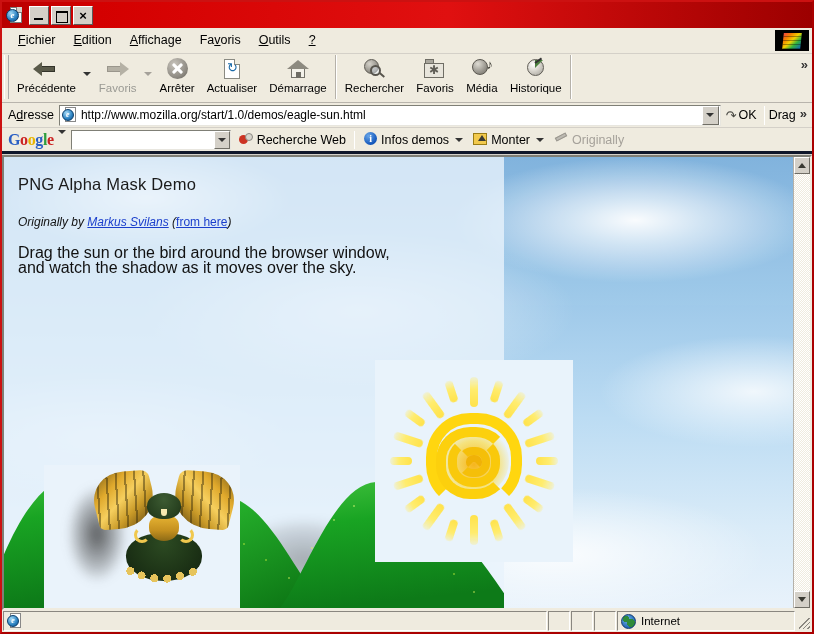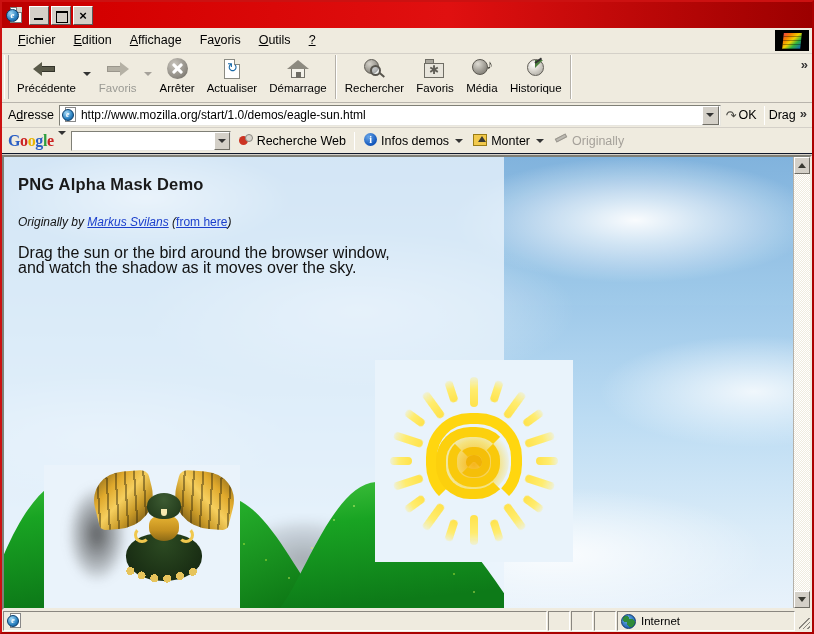--- a/index.html
+++ b/index.html
@@ -357,21 +357,21 @@
   #addr-sep { width: 1px; height: 19px; background: #b5b1a9; margin: 0 1px; border-right: 1px solid #fff; }
   #addr-links { font-size: 12.5px; color: #000; padding: 0 3px; white-space: nowrap; cursor: default; }
   #addr-chev { font-size: 13px; font-weight: bold; color: #333; padding: 0 3px 4px 1px; cursor: default; }
 
   
   #googlebar {
     height: 26px; background: #efebdf;
     display: flex; align-items: center;
     flex: 0 0 auto;
     padding: 0 3px 0 6px;
-    border-bottom: 1px solid #0f172a;
+    border-bottom: 3px solid #0f172a;
     gap: 0px;
   }
   #g-logo {
     font-family: "Liberation Serif", serif;
     font-size: 16px; font-weight: bold; letter-spacing: -0.4px;
     white-space: nowrap; cursor: default;
   }
   #g-logo .b { color: #2b5fc4; } #g-logo .r { color: #cc2222; }
   #g-logo .y { color: #e8b400; } #g-logo .g { color: #2e9e3e; }
   #g-caret { padding: 2px 5px 0 4px; cursor: default; }
@@ -470,21 +470,21 @@
   #content-panel {
     position: absolute; left: 0; top: 0; width: 500px; bottom: 0;
     background: rgba(232,242,251,0.80);
   }
   #hdr-band {
     position: absolute; left: 0; top: 0; width: 100%; height: 148px;
     background: rgba(255,255,255,0.02);
   }
   #page-title {
     position: absolute; left: 14px; top: 18px;
-    font-size: 16.5px; font-weight: bold; color: #1a1a1a;
+    font-size: 16.5px; font-weight: normal; color: #1a1a1a;
     font-family: "Liberation Sans", sans-serif;
     letter-spacing: 0.2px;
   }
   #credit {
     position: absolute; left: 14px; top: 58px;
     font-size: 12px; font-style: italic; color: #111;
     white-space: nowrap;
   }
   #credit a { color: #1a3ecc; text-decoration: underline; font-style: italic; }
   #credit a.from { font-style: normal; }

